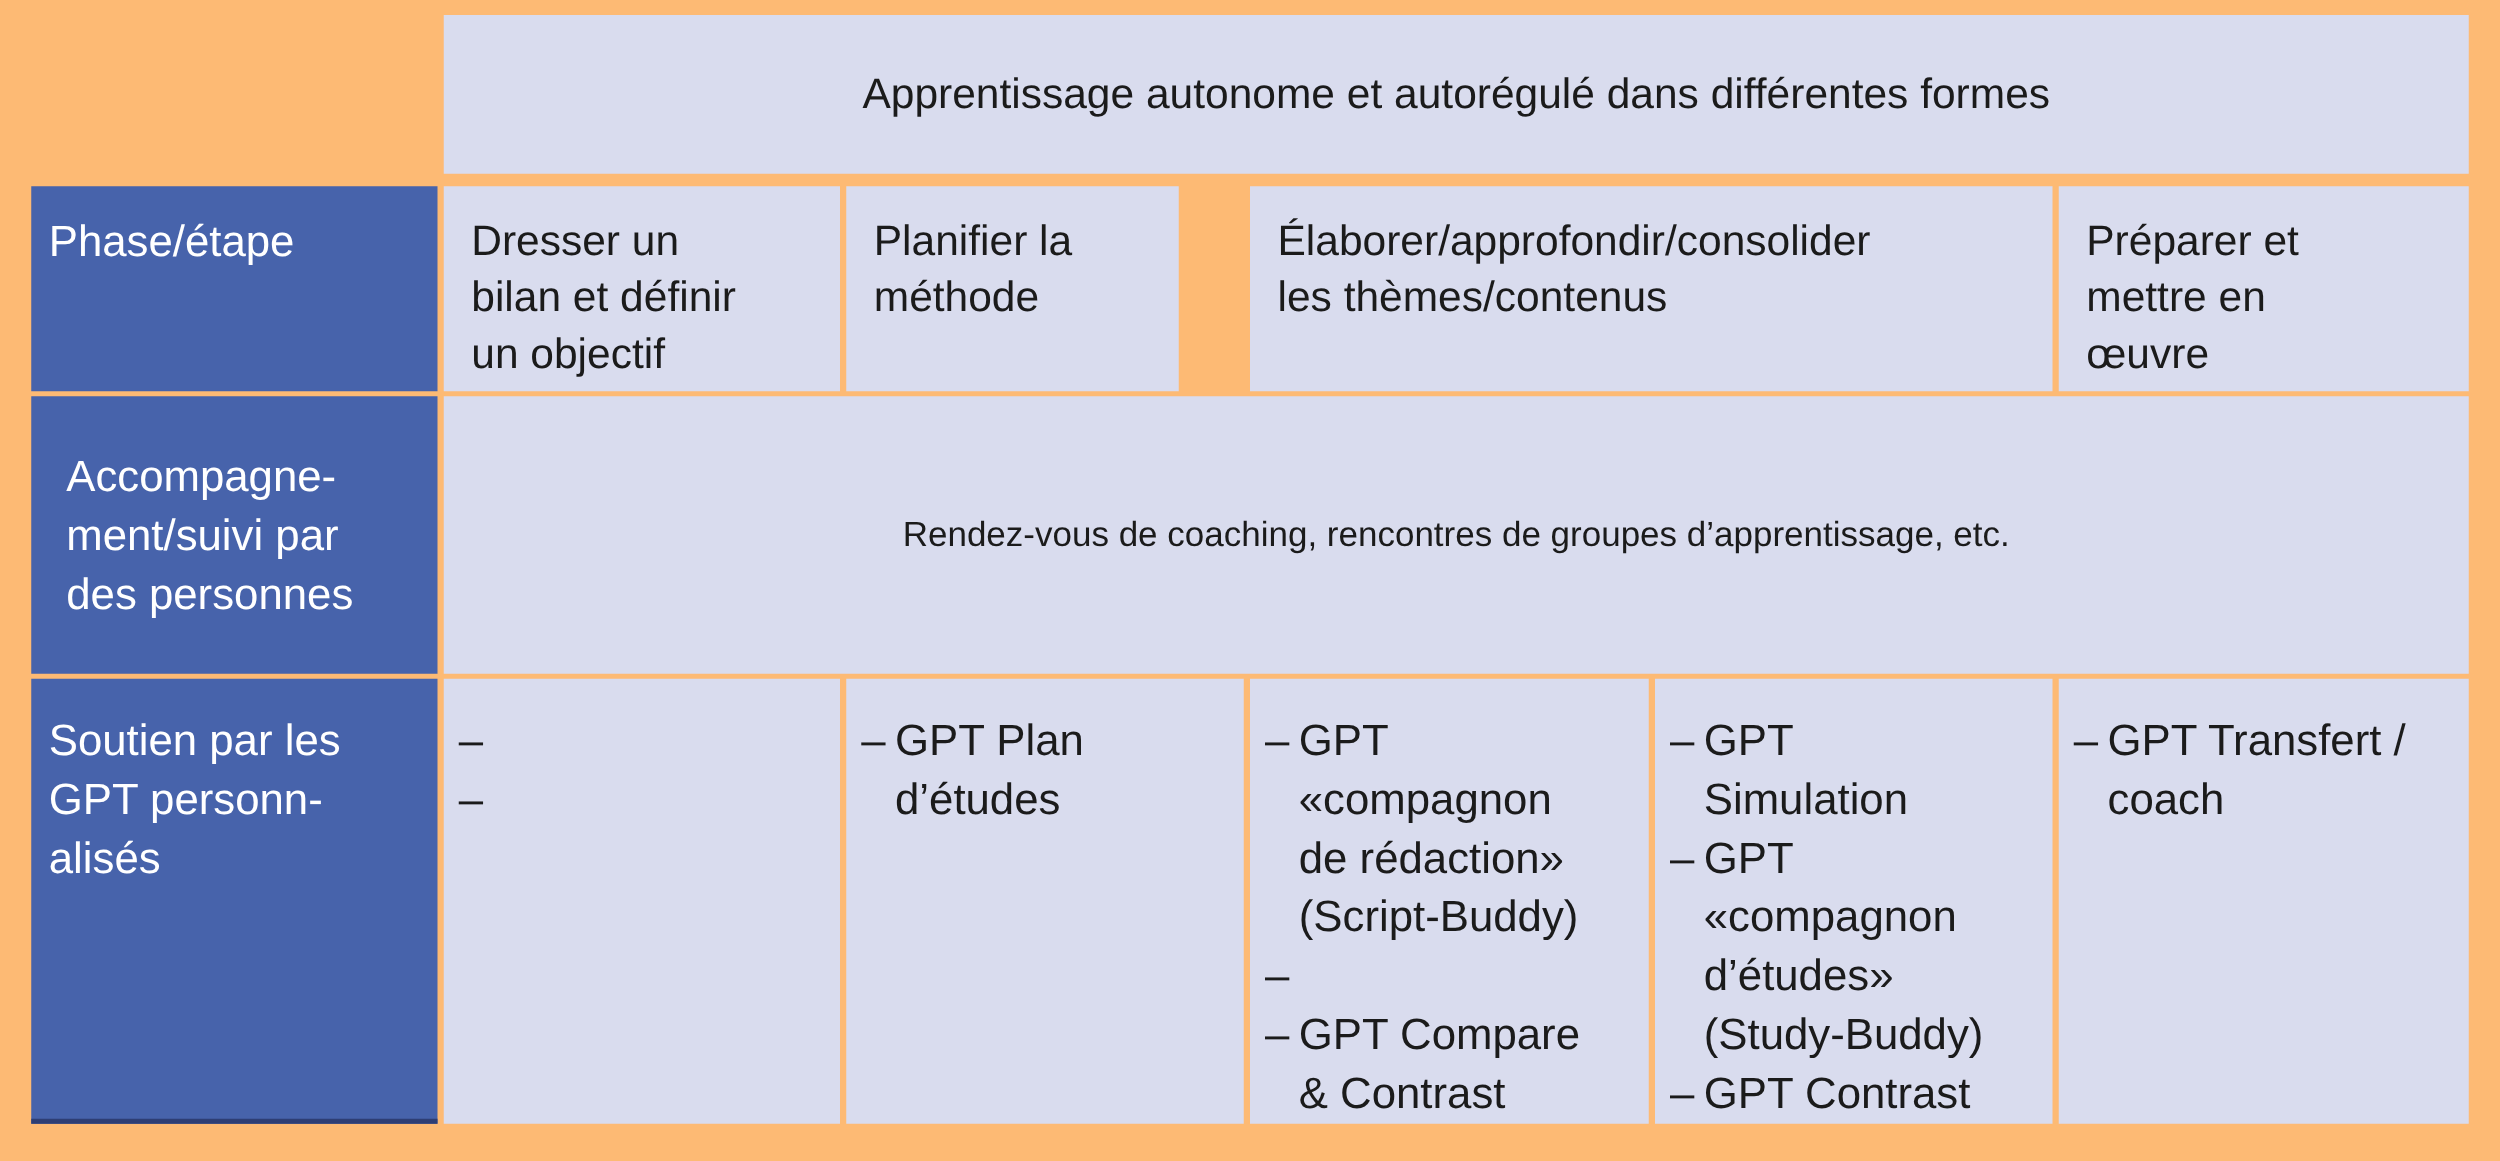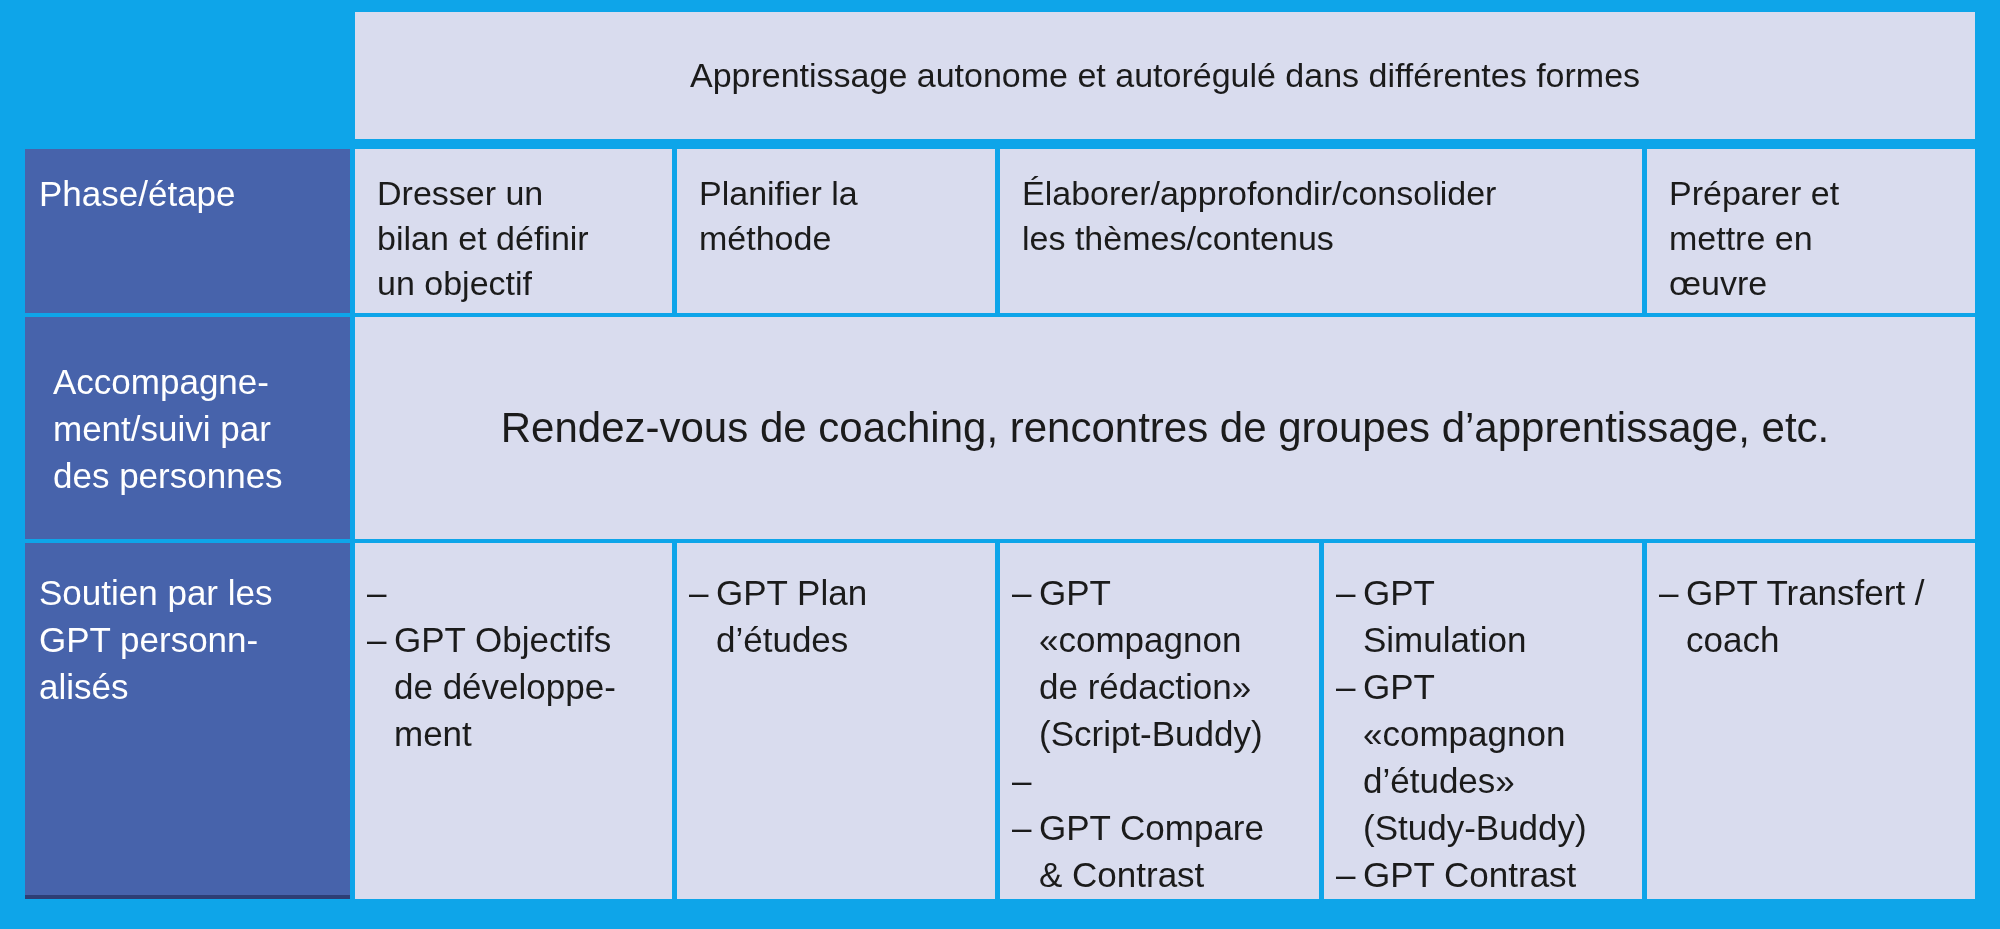--- a/index.html
+++ b/index.html
@@ -3,21 +3,21 @@
 <meta charset="utf-8">
 <style>
   :root{
     --blue:#4763ab;
     --lav:#d9dcee;
     --ink:#1b1b1b;
     --edge:#2e3e74;
   }
   html,body{margin:0;padding:0;background:#ffffff;}
   body{font-family:"Liberation Sans", sans-serif; color:var(--ink);}
-  #stage{position:relative;width:2000px;height:929px;background:#0ea5e9;overflow:hidden;text-decoration:underline;}
+  #stage{position:relative;width:2000px;height:929px;background:#fdba74;overflow:hidden;text-decoration:underline;}
 
   .cell{position:absolute;box-sizing:border-box;background:var(--lav);}
   .label{background:var(--blue);color:#ffffff;}
 
   
   #banner{left:355px;top:12px;width:1620px;height:127px;
           display:flex;align-items:center;justify-content:center;
           font-size:34px;}
 
   
@@ -28,28 +28,28 @@
   
   .labelcol{left:25px;width:325px;}
   #label-phase{padding:22px 14px;font-size:35px;line-height:46px;}
   #label-accomp{display:flex;flex-direction:column;justify-content:center;
                 padding:0 28px;font-size:35px;line-height:47px;}
   #label-gpt{padding:26px 14px;font-size:35px;line-height:47px;border-bottom:4px solid var(--edge);}
 
   
   .phase-cell{padding:22px 22px;font-size:34px;line-height:45px;}
   #phase-1{left:355px;width:317px;}
-  #phase-2{left:677px;width:318px;}
+  #phase-2{left:677px;width:266px;}
   #phase-3{left:1000px;width:642px;}
   #phase-4{left:1647px;width:328px;}
 
   
   #accomp-cell{left:355px;width:1620px;
                display:flex;align-items:center;justify-content:center;
-               font-size:42px;text-align:center;padding:0 30px;}
+               font-size:28px;text-align:center;padding:0 30px;}
 
   
   .gpt-cell{font-size:35px;line-height:47px;padding:26px 8px 10px 12px;}
   #gpt-1{left:355px;width:317px;}
   #gpt-2{left:677px;width:318px;}
   #gpt-3{left:1000px;width:319px;}
   #gpt-4{left:1324px;width:318px;}
   #gpt-5{left:1647px;width:328px;}
 
   .multiline{white-space:pre-line;}
@@ -103,23 +103,20 @@
   <div class="cell row-accomp" id="accomp-cell">
     <span>Rendez-vous de coaching, rencontres de groupes d’apprentissage, etc.</span>
   </div>
 
   <div class="cell gpt-cell row-gpt" id="gpt-1">
       <div class="li">
         <span class="dash">–</span>
       </div>
       <div class="li">
         <span class="dash">–</span>
-        <span class="txt">GPT Objectifs
-de développe-
-ment</span>
       </div>
     </div>
   <div class="cell gpt-cell row-gpt" id="gpt-2">
       <div class="li">
         <span class="dash">–</span>
         <span class="txt">GPT Plan
 d’études</span>
       </div>
     </div>
   <div class="cell gpt-cell row-gpt" id="gpt-3">

